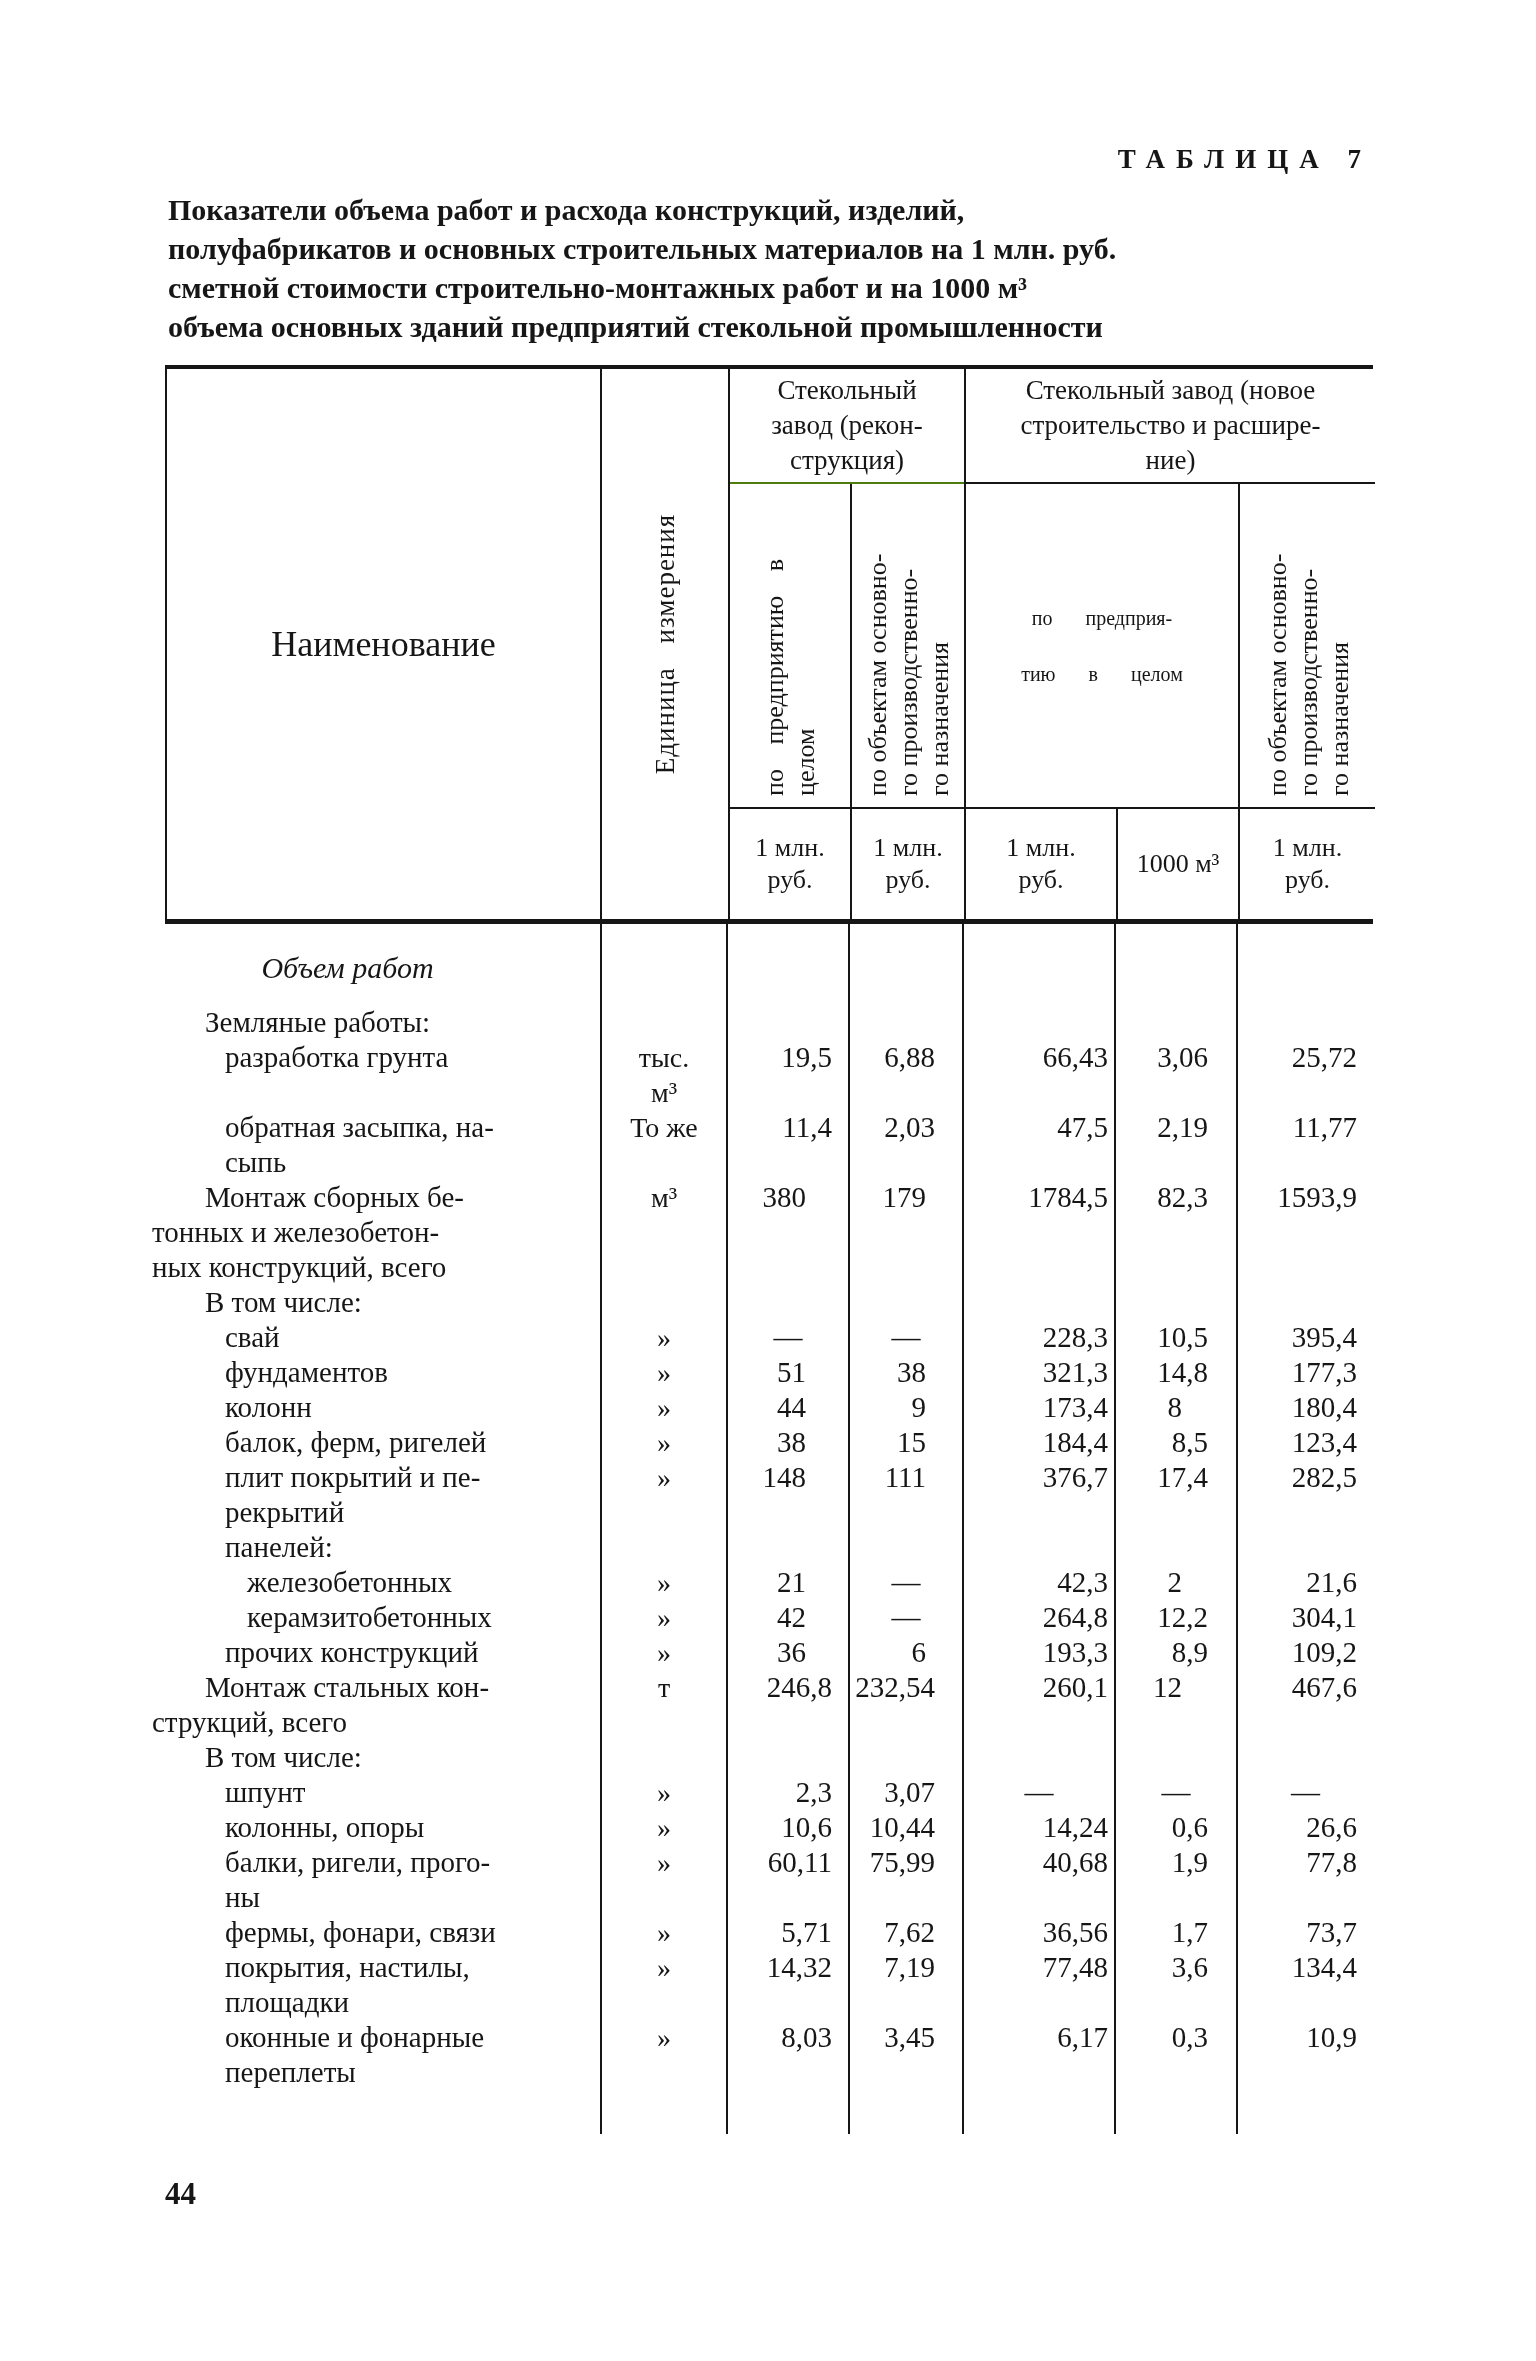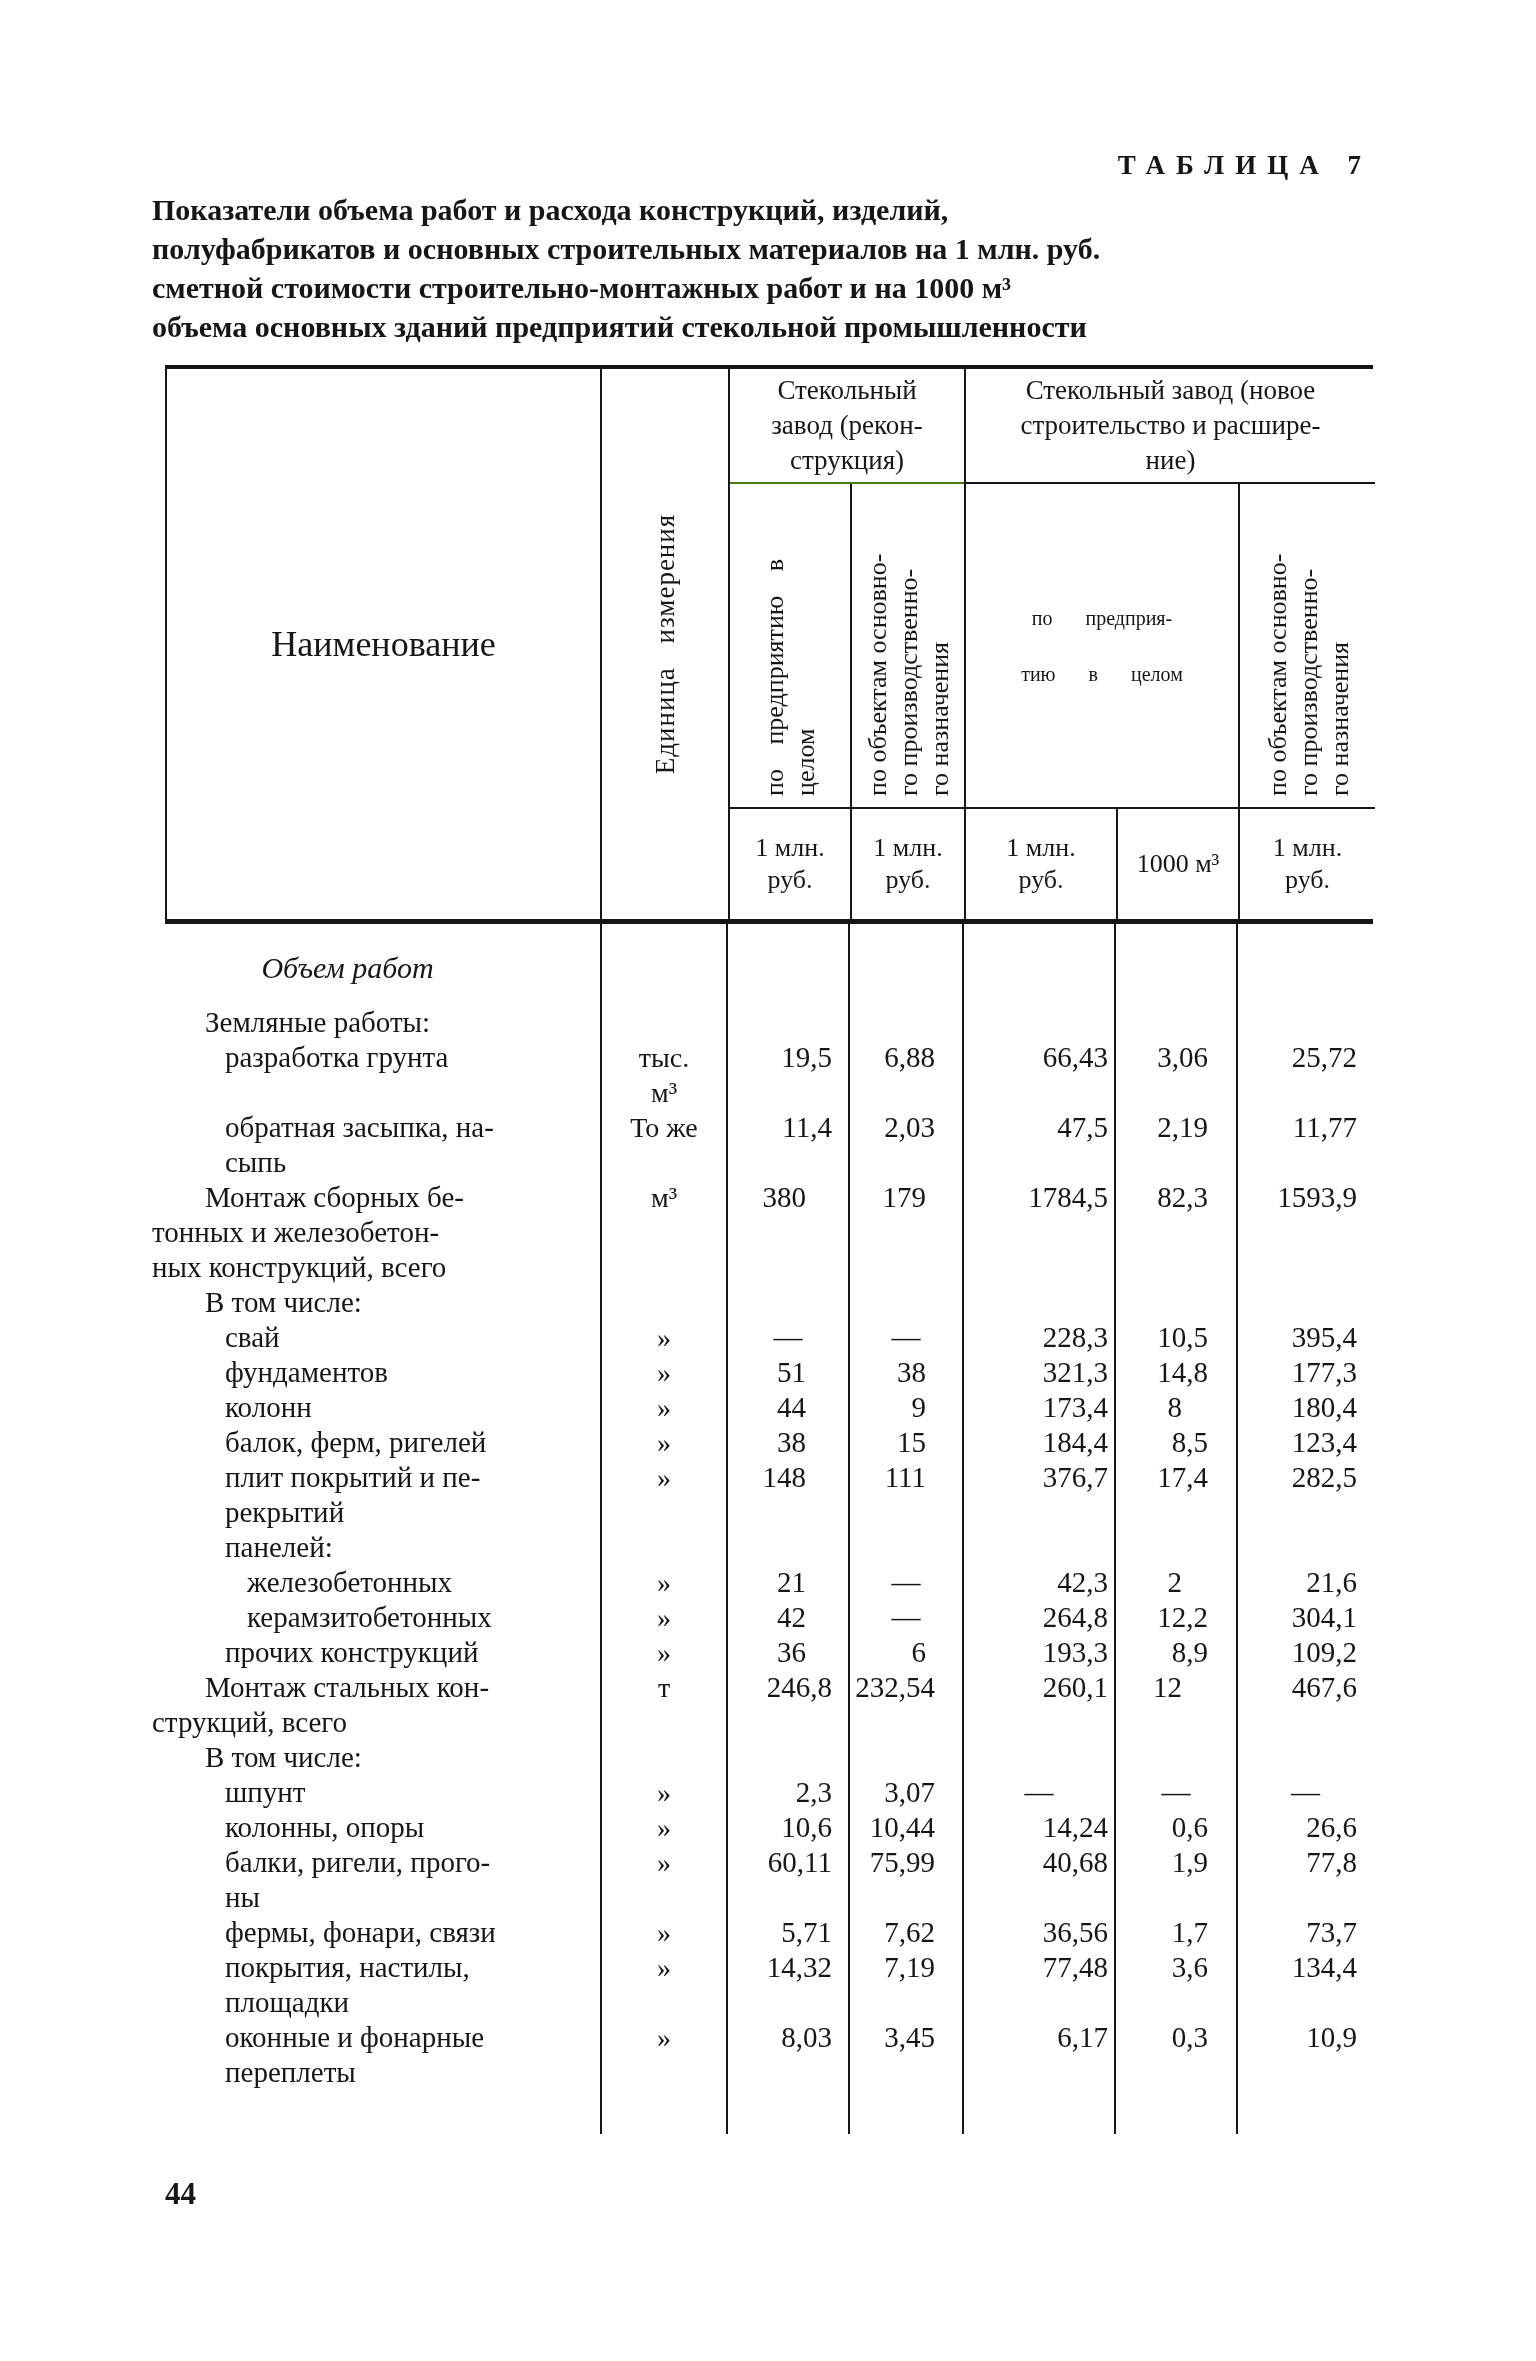--- a/index.html
+++ b/index.html
@@ -3,25 +3,25 @@
 <meta charset="utf-8">
 <style>
   html,body{margin:0;padding:0;background:#e8e8e4;}
   .page{
     position:relative;width:1536px;height:2361px;background:#ffffff;
     font-family:"Liberation Serif","DejaVu Serif",serif;color:#161616;
     overflow:hidden;margin:0 auto;
   }
   
   .tablica{
-    position:absolute;top:150px;right:164px;
+    position:absolute;top:144px;right:164px;
     font-size:27px;font-weight:bold;letter-spacing:11px;white-space:nowrap;
   }
   .title{
-    position:absolute;left:152px;top:190px;width:1215px;
+    position:absolute;left:168px;top:190px;width:1215px;
     font-size:30px;font-weight:bold;line-height:39px;
   }
   .title .tline{white-space:nowrap;}
   
   .datatable{position:absolute;left:165px;top:365px;width:1208px;}
   .thead{
     display:grid;
     grid-template-columns:435px 128px 122px 112px 152px 122px 137px;
     grid-template-rows:115px 325px 110px;
     border-top:4px solid #161616;

